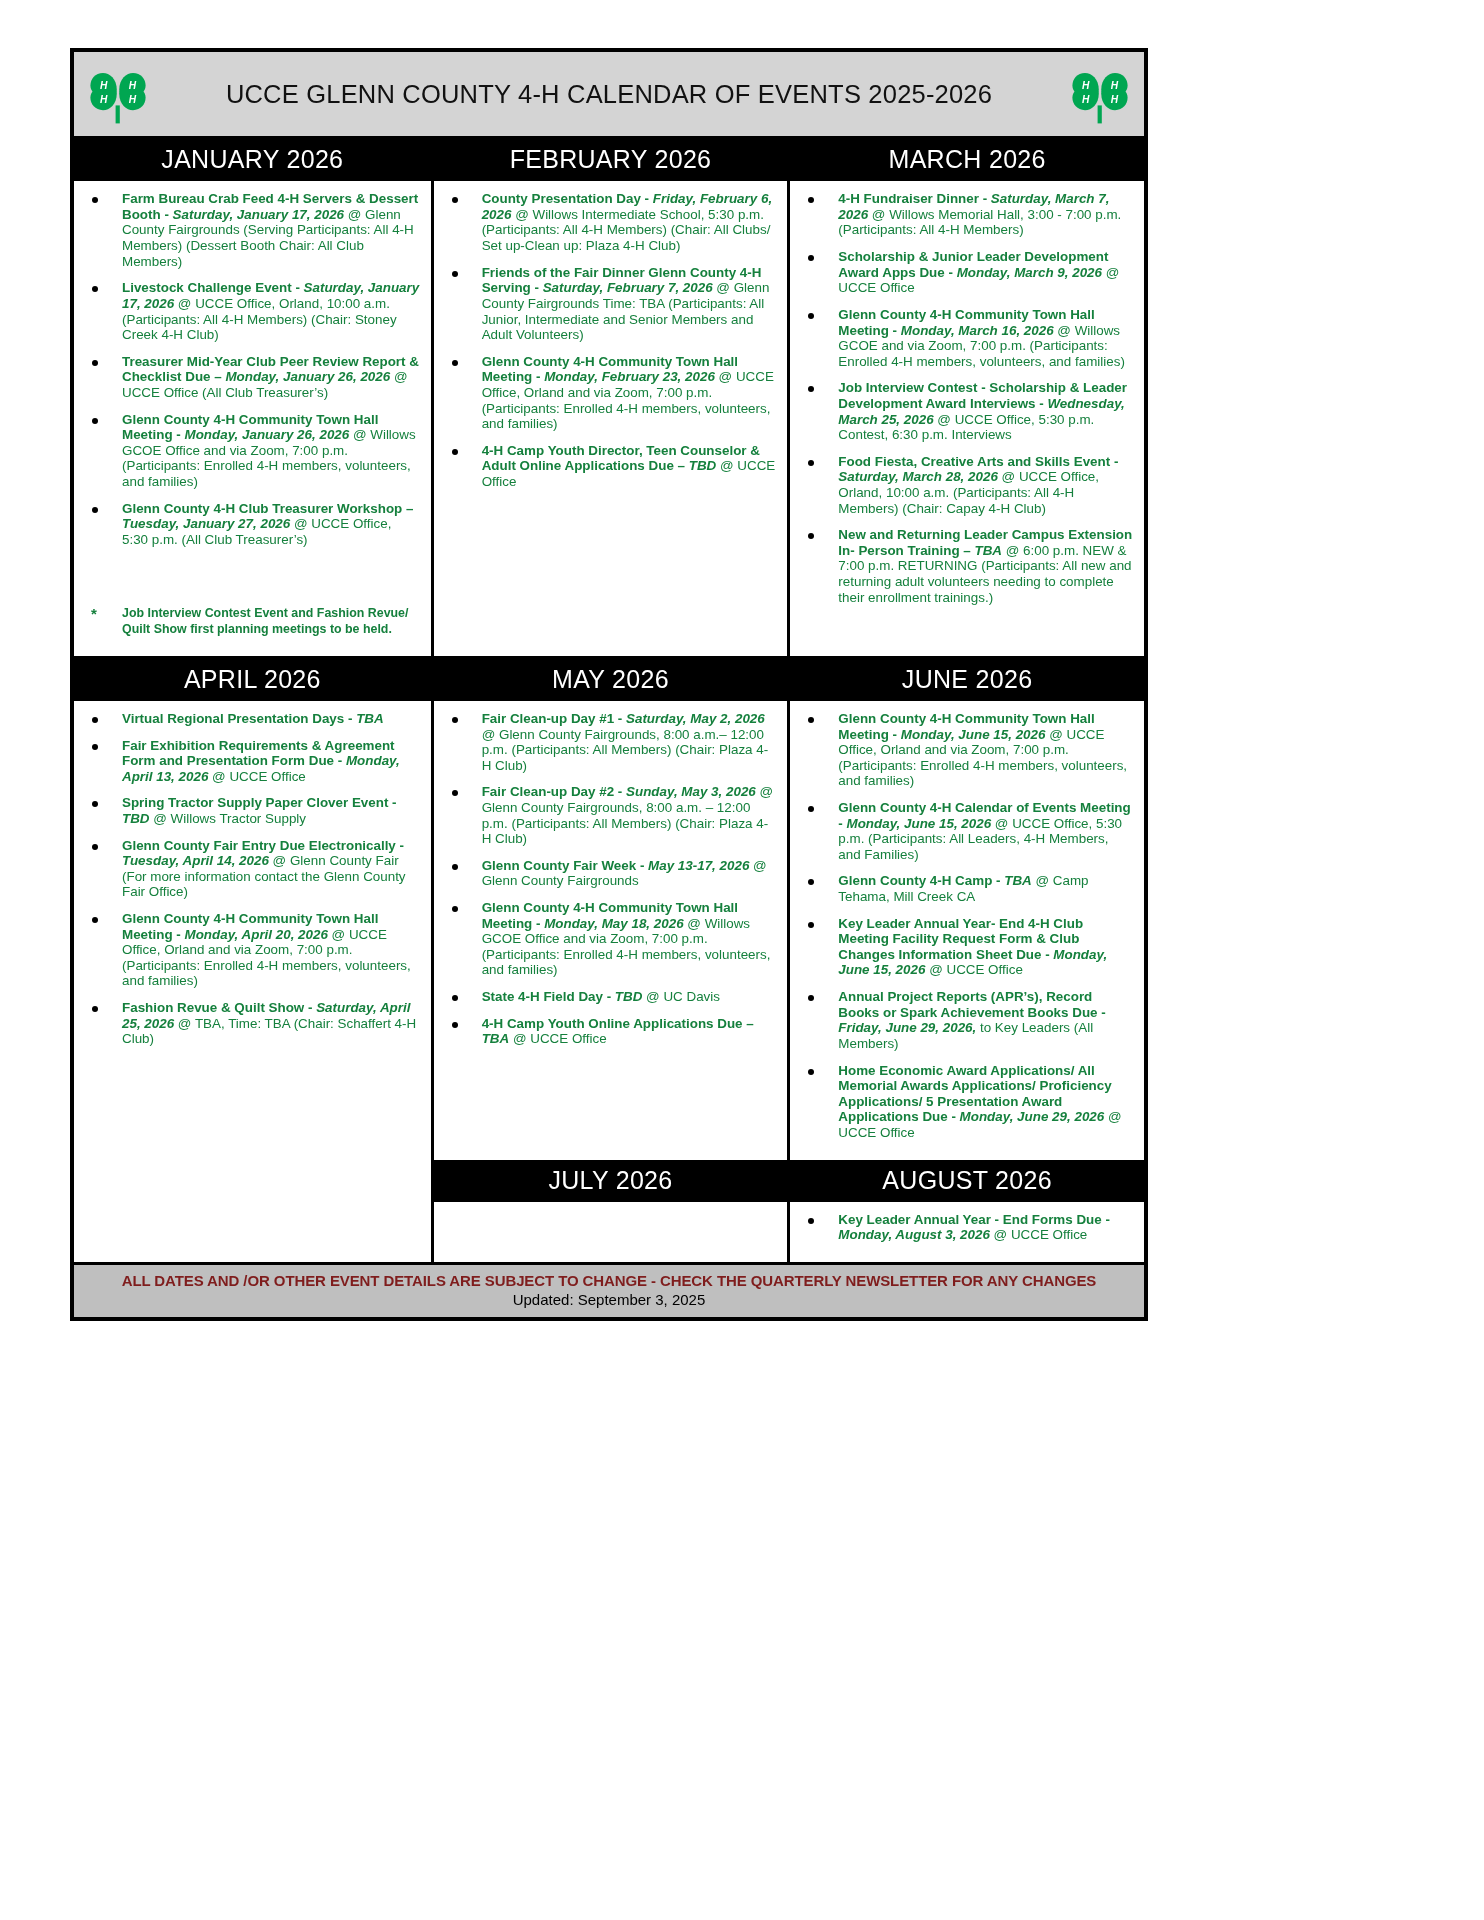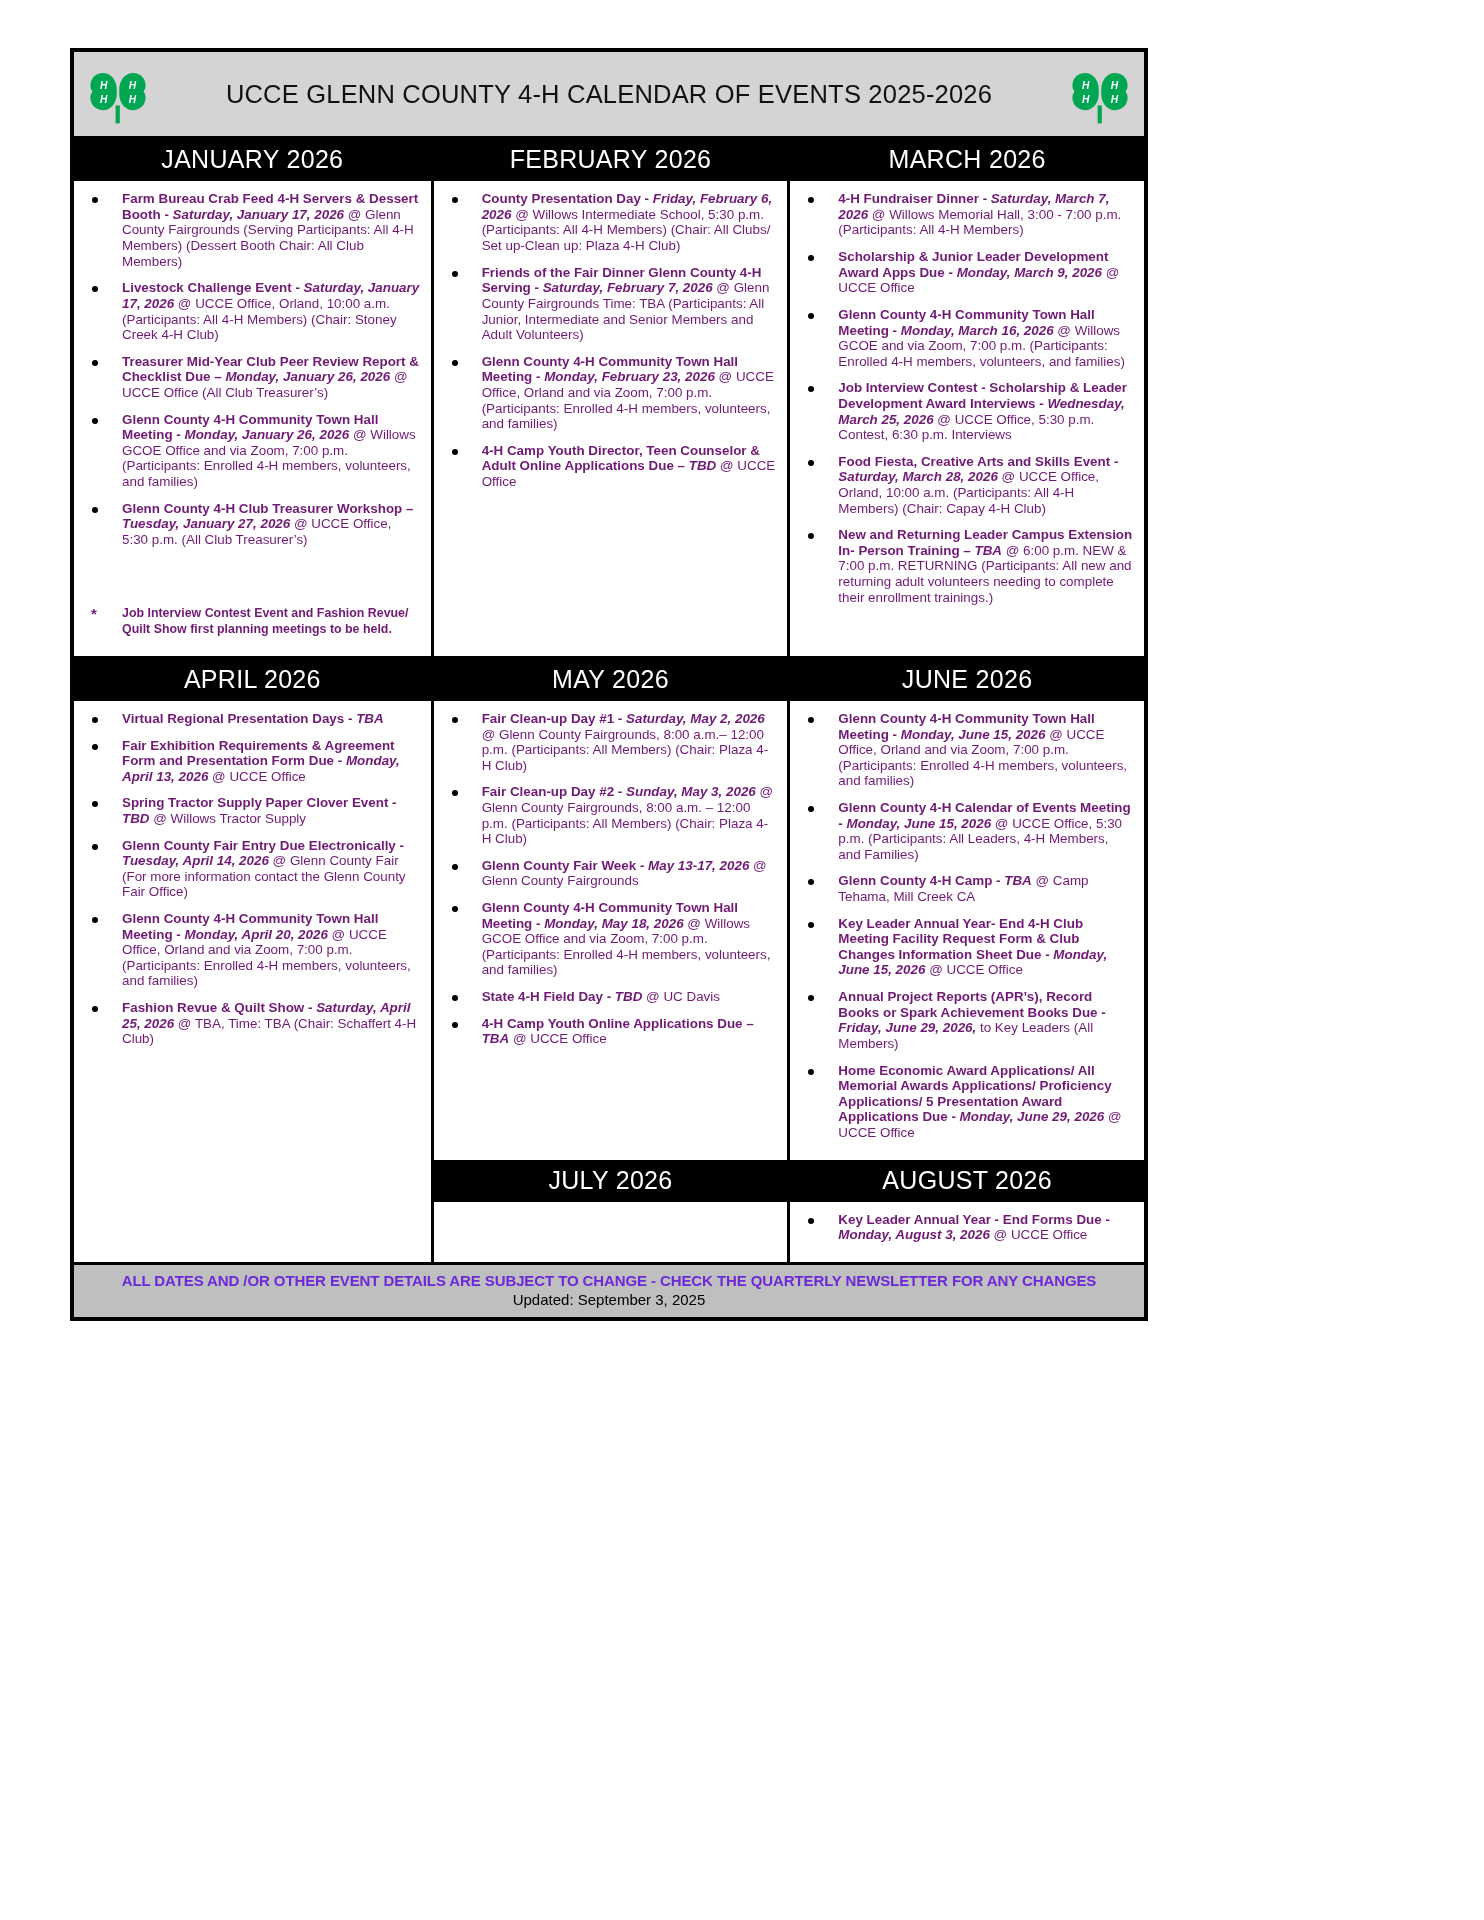--- a/index.html
+++ b/index.html
@@ -69,21 +69,21 @@
   ul.events {
     list-style: none;
     margin: 0; padding: 0;
   }
   ul.events > li {
     position: relative;
     padding-left: 42px;
     margin-bottom: 11px;
     font-size: 13.4px;
     line-height: 1.165;
-    color: #701a75;
+    color: #15803d;
     text-align: left;
   }
   ul.events > li:before {
     content: "";
     position: absolute;
     left: 12px; top: 6px;
     width: 6px; height: 6px;
     background: #000;
     border-radius: 50%;
   }
@@ -107,21 +107,21 @@
   .hrule { height: 3px; background: #000; width: 100%; }
 
   
   .footer {
     background: #bfbfbf;
     border-top: 3px solid #000;
     padding: 7px 10px 9px 10px;
     text-align: center;
   }
   .footer-line1 {
-    font-size: 15px; font-weight: bold; color: #6d28d9;
+    font-size: 15px; font-weight: bold; color: #7f1d1d;
     letter-spacing: -.1px;
   }
   .footer-line2 { font-size: 15px; color: #000; margin-top: 2px; }
 
   .spacer-col { background:#fff; }
 </style>
 </head>
 <body>
 
 <div id="page">

